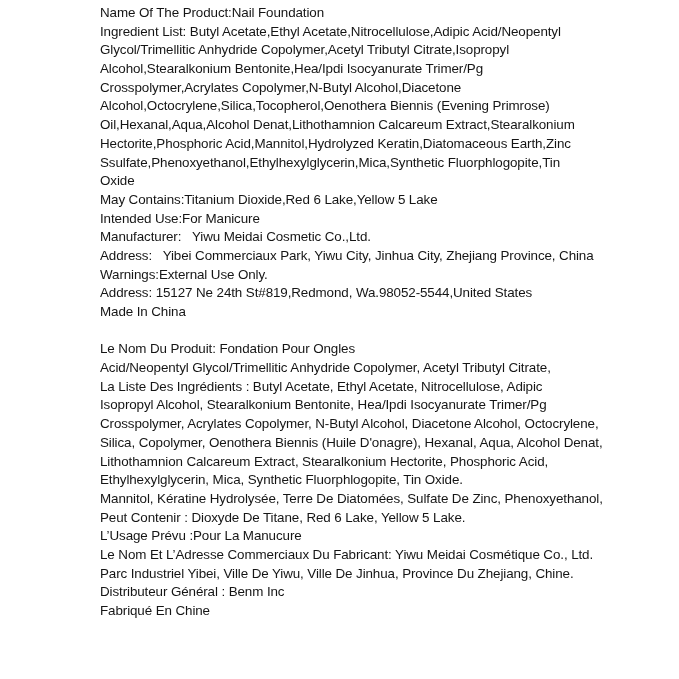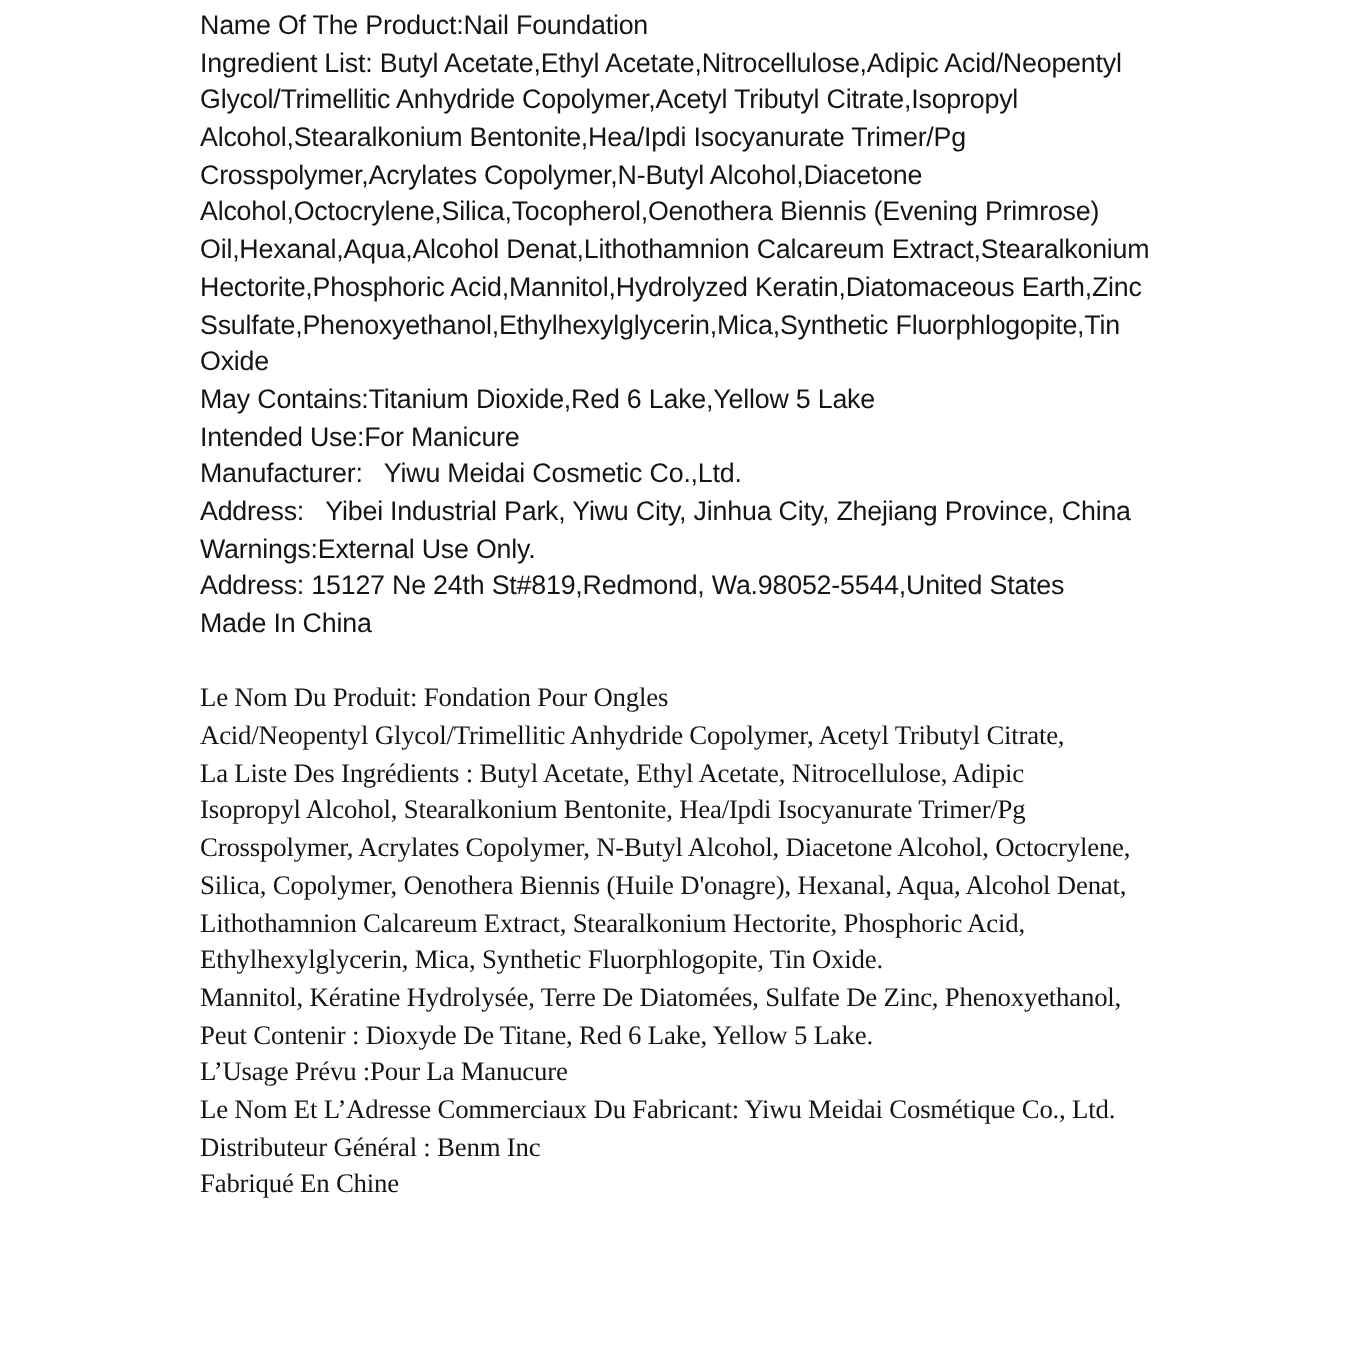--- a/index.html
+++ b/index.html
@@ -20,21 +20,20 @@
     overflow: hidden;
   }
   .label-section .line {
     white-space: pre;
     line-height: 18.7px;
     height: 18.7px;
     letter-spacing: -0.1px;
   }
   .section-gap {
     margin-top: 18.7px;
-    font-family: Liberation Serif, serif;
   }
   .speck {
     position: absolute;
     left: 562px;
     top: 664px;
     width: 2px;
     height: 4px;
     background: #8f8f8f;
     border-radius: 1px;
     transform: rotate(12deg);
@@ -52,38 +51,39 @@
     <div class="line">Alcohol,Stearalkonium Bentonite,Hea/Ipdi Isocyanurate Trimer/Pg</div>
     <div class="line">Crosspolymer,Acrylates Copolymer,N-Butyl Alcohol,Diacetone</div>
     <div class="line">Alcohol,Octocrylene,Silica,Tocopherol,Oenothera Biennis (Evening Primrose)</div>
     <div class="line">Oil,Hexanal,Aqua,Alcohol Denat,Lithothamnion Calcareum Extract,Stearalkonium</div>
     <div class="line">Hectorite,Phosphoric Acid,Mannitol,Hydrolyzed Keratin,Diatomaceous Earth,Zinc</div>
     <div class="line">Ssulfate,Phenoxyethanol,Ethylhexylglycerin,Mica,Synthetic Fluorphlogopite,Tin</div>
     <div class="line">Oxide</div>
     <div class="line">May Contains:Titanium Dioxide,Red 6 Lake,Yellow 5 Lake</div>
     <div class="line">Intended Use:For Manicure</div>
     <div class="line">Manufacturer:   Yiwu Meidai Cosmetic Co.,Ltd.</div>
-    <div class="line">Address:   Yibei Industrial Park, Yiwu City, Jinhua City, Zhejiang Province, China</div>
+    <div class="line">Address:   Yibei Commerciaux Park, Yiwu City, Jinhua City, Zhejiang Province, China</div>
     <div class="line">Warnings:External Use Only.</div>
     <div class="line">Address: 15127 Ne 24th St#819,Redmond, Wa.98052-5544,United States</div>
     <div class="line">Made In China</div>
   </section>
 
   <section class="label-section section-gap">
     <div class="line">Le Nom Du Produit: Fondation Pour Ongles</div>
     <div class="line">Acid/Neopentyl Glycol/Trimellitic Anhydride Copolymer, Acetyl Tributyl Citrate,</div>
     <div class="line">La Liste Des Ingrédients : Butyl Acetate, Ethyl Acetate, Nitrocellulose, Adipic</div>
     <div class="line">Isopropyl Alcohol, Stearalkonium Bentonite, Hea/Ipdi Isocyanurate Trimer/Pg</div>
     <div class="line">Crosspolymer, Acrylates Copolymer, N-Butyl Alcohol, Diacetone Alcohol, Octocrylene,</div>
     <div class="line">Silica, Copolymer, Oenothera Biennis (Huile D'onagre), Hexanal, Aqua, Alcohol Denat,</div>
     <div class="line">Lithothamnion Calcareum Extract, Stearalkonium Hectorite, Phosphoric Acid,</div>
     <div class="line">Ethylhexylglycerin, Mica, Synthetic Fluorphlogopite, Tin Oxide.</div>
     <div class="line">Mannitol, Kératine Hydrolysée, Terre De Diatomées, Sulfate De Zinc, Phenoxyethanol,</div>
     <div class="line">Peut Contenir : Dioxyde De Titane, Red 6 Lake, Yellow 5 Lake.</div>
     <div class="line">L’Usage Prévu :Pour La Manucure</div>
     <div class="line">Le Nom Et L’Adresse Commerciaux Du Fabricant: Yiwu Meidai Cosmétique Co., Ltd.</div>
+    <div class="line">Parc Industriel Yibei, Ville De Yiwu, Ville De Jinhua, Province Du Zhejiang, Chine.</div>
     <div class="line">Distributeur Général : Benm Inc</div>
     <div class="line">Fabriqué En Chine</div>
   </section>
 
   <div class="speck"></div>
 
 </div>
 
 </body></html>

